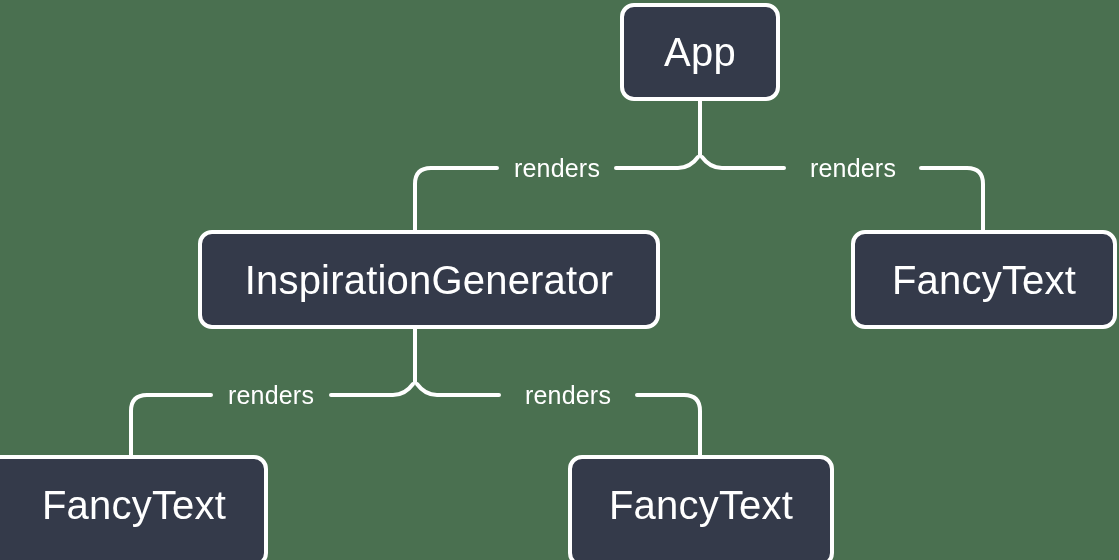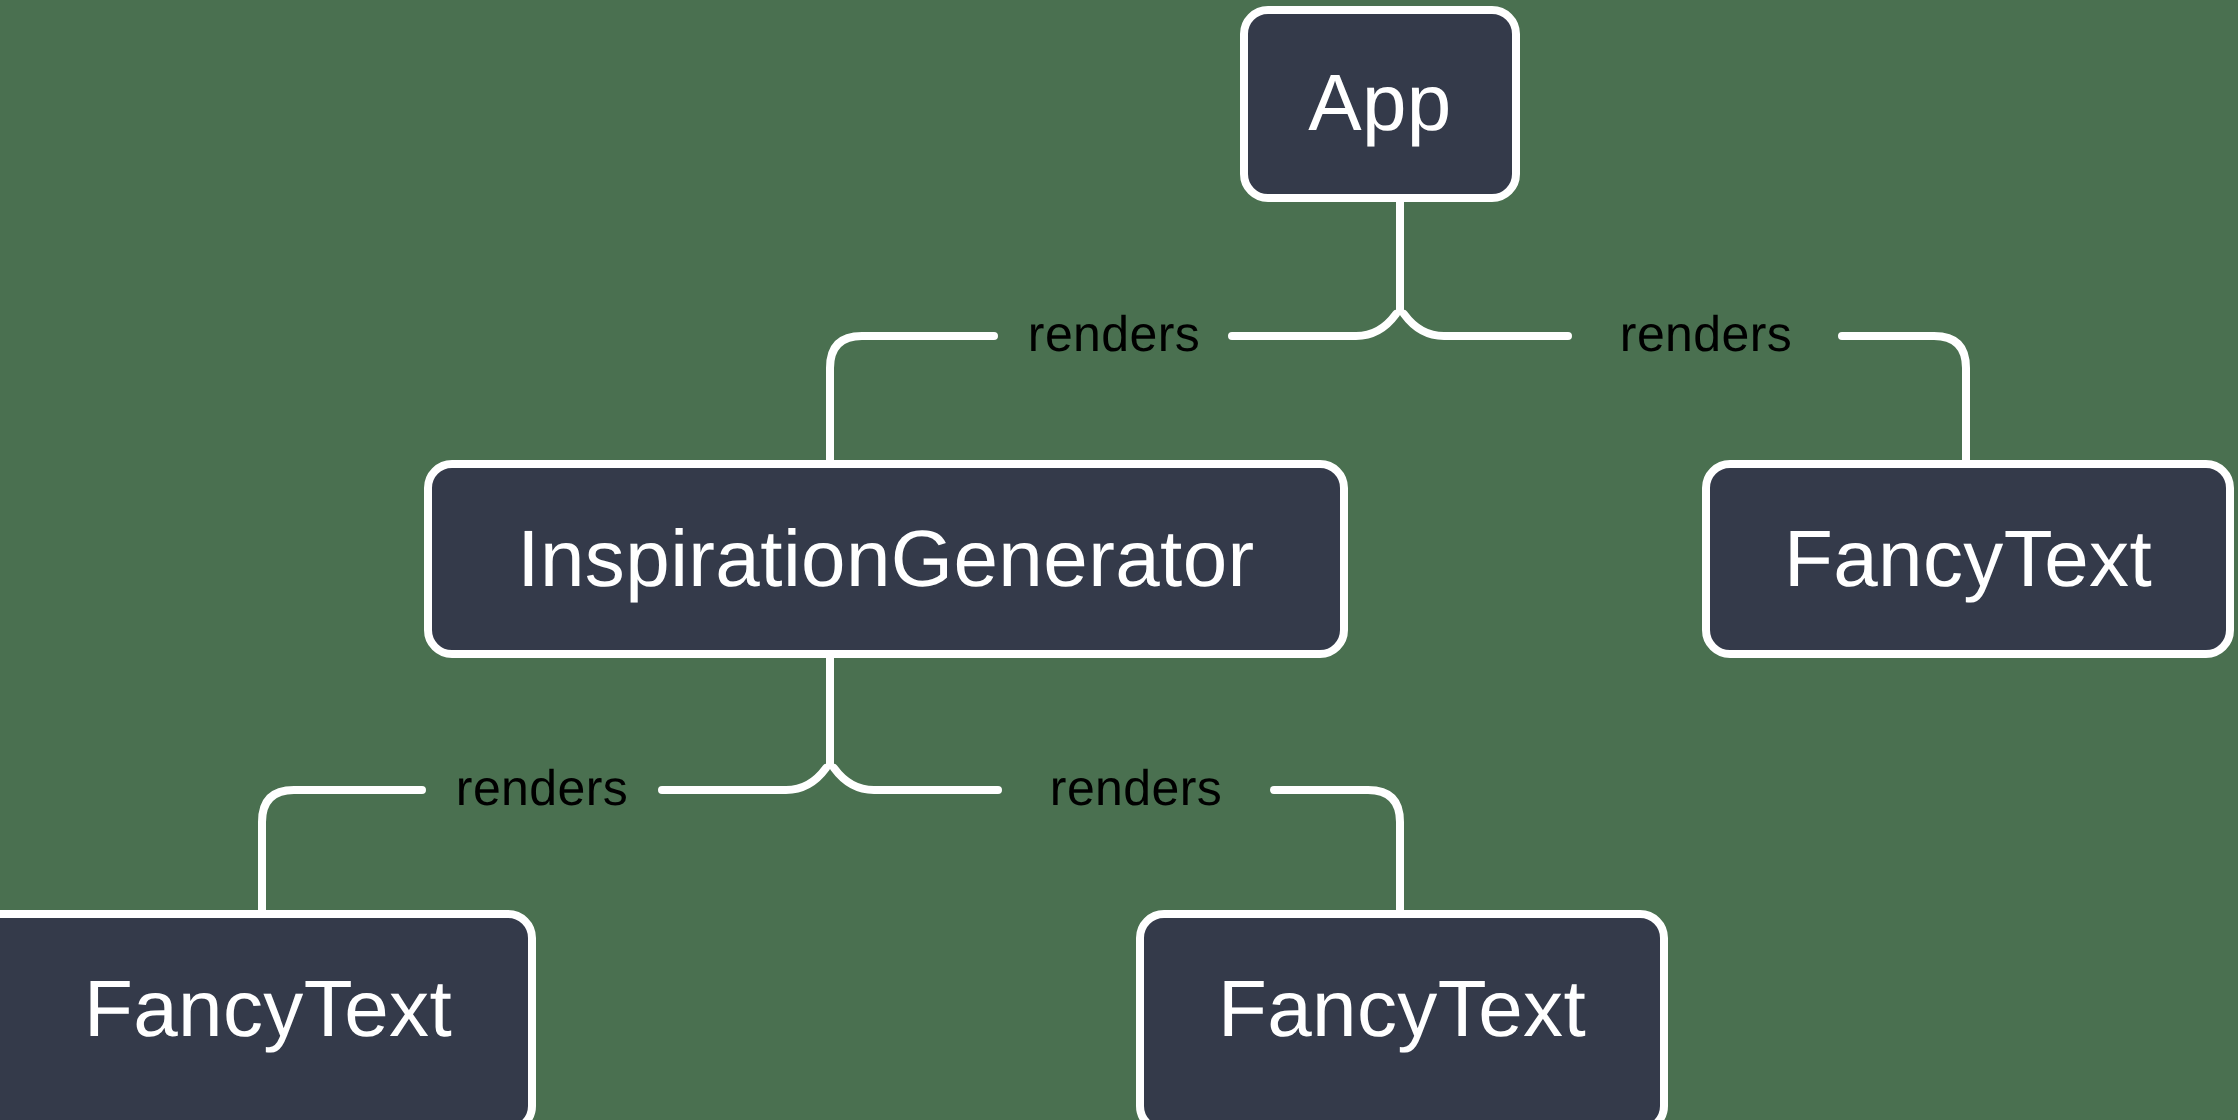--- a/index.html
+++ b/index.html
@@ -42,21 +42,21 @@
     font-weight: 400;
     letter-spacing: 0.2px;
     white-space: nowrap;
   }
   .node-label {
     color: #ffffff;
     line-height: 1;
   }
   .edge-label {
     position: absolute;
-    color: #000000;
+    color: #ffffff;
     font-family: "Liberation Sans", sans-serif;
     font-size: 25px;
     font-weight: 400;
     line-height: 1;
     white-space: nowrap;
     transform: translate(-50%, -50%);
     letter-spacing: 0.2px;
   }
 </style>
 </head>
@@ -79,25 +79,25 @@
 
       <path d="M413,384 Q405,395 393,395 L331,395"></path>
       <path d="M211,395 L147,395 Q131,395 131,411 L131,455"></path>
 
       <path d="M417,384 Q425,395 437,395 L499,395"></path>
       <path d="M637,395 L684,395 Q700,395 700,411 L700,455"></path>
 
     </g>
   </svg>
 
-  <div class="node" style="left:620px; top:3px; width:140px; height:98px; font-size:40px;">
+  <div class="node" style="left:620px; top:3px; width:160px; height:98px; font-size:40px;">
     <span class="node-label">App</span>
   </div>
 
-  <div class="node" style="left:212px; top:230px; width:462px; height:99px; font-size:40px;">
+  <div class="node" style="left:198px; top:230px; width:462px; height:99px; font-size:40px;">
     <span class="node-label">InspirationGenerator</span>
   </div>
 
   <div class="node" style="left:851px; top:230px; width:266px; height:99px; font-size:40px;">
     <span class="node-label">FancyText</span>
   </div>
 
   <div class="node" style="left:-14px; top:455px; width:282px; height:112px; font-size:40px;">
     <span class="node-label" style="position:relative; top:-6px; left:7px;">FancyText</span>
   </div>

